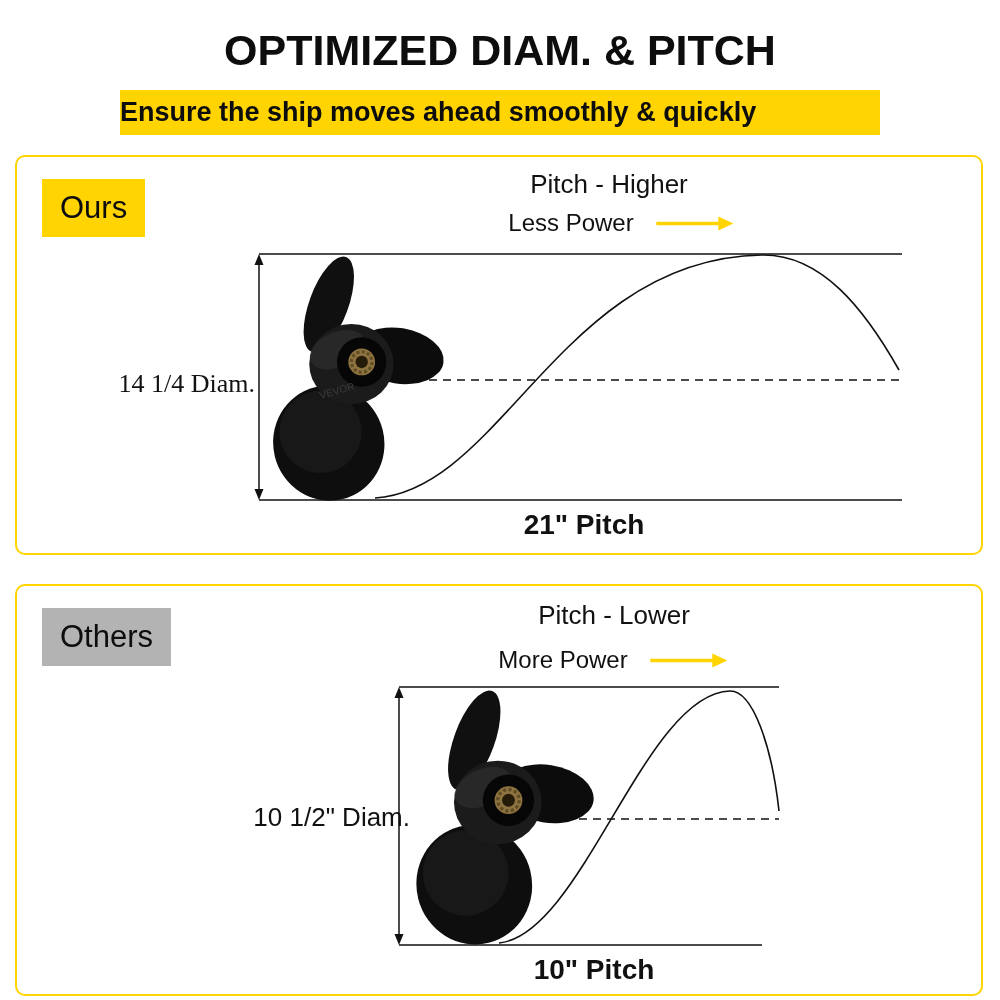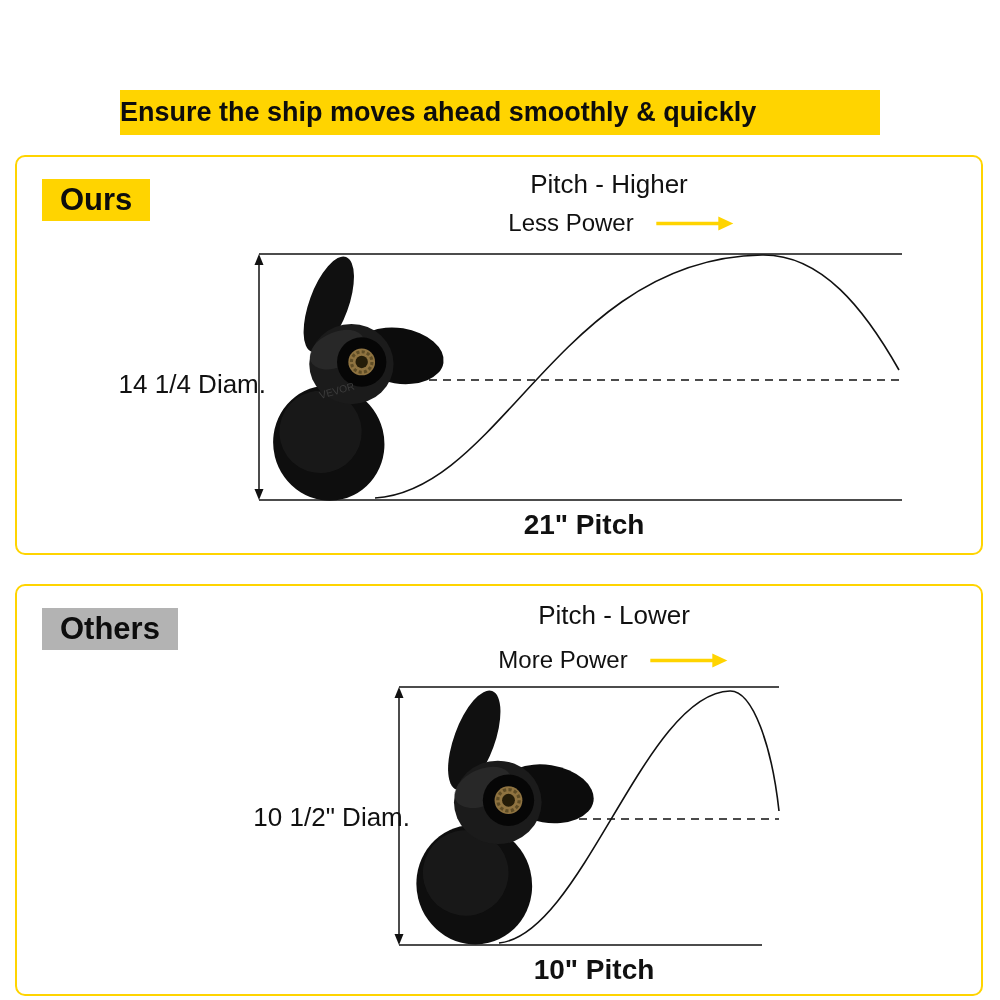--- a/index.html
+++ b/index.html
@@ -18,21 +18,21 @@
 
   .panel {
     position: absolute; left: 15px; width: 968px;
     border: 2px solid var(--accent-yellow, #FFD400); border-radius: 10px; background: #fff;
   }
   .panel-ours { top: 155px; height: 400px; }
   .panel-others { top: 584px; height: 412px; }
 
   .panel-label {
     position: absolute; left: 25px; top: 22px;
-    font-size: 31px; font-weight: 700; padding: 3px 18px; color: #0d0d0d;
+    font-size: 31px; font-weight: 400; padding: 11px 18px; color: #0d0d0d;
   }
   .panel-label.yellow { background: var(--accent-yellow, #FFD400); }
   .panel-label.gray { background: var(--gray-label, #B3B3B3); }
 
   .pitch-heading {
     position: absolute; transform: translateX(-50%);
     font-size: 26px; color: #111; white-space: nowrap;
   }
   .panel-ours .pitch-heading { left: 592px; top: 12px; }
   .panel-others .pitch-heading { left: 597px; top: 14px; }
@@ -49,37 +49,38 @@
   .panel-ours .curve-svg { left: 230px; top: 85px; width: 680px; height: 280px; }
   .panel-others .curve-svg { left: 370px; top: 93px; width: 420px; height: 285px; }
 
   .propeller { position: absolute; z-index: 3; }
   .panel-ours .propeller { left: 245px; top: 98px; width: 185px; height: 252px; }
   .panel-others .propeller { left: 388px; top: 103px; width: 192px; height: 262px; }
 
   .diam-label {
     position: absolute; font-size: 26px; color: #111; text-align: right; white-space: nowrap;
   }
-  .panel-ours .diam-label { left: 71px; top: 212px; width: 178px; }
+  .panel-ours .diam-label { left: 60px; top: 212px; width: 178px; font-family: Liberation Serif, serif; }
   .panel-others .diam-label { left: 205px; top: 216px; width: 188px; }
 
   .pitch-label {
     position: absolute; transform: translateX(-50%);
     font-size: 28px; font-weight: 600; color: #111; white-space: nowrap;
   }
   .panel-ours .pitch-label { left: 567px; top: 352px; }
   .panel-others .pitch-label { left: 577px; top: 368px; }
 
   svg { display: block; overflow: visible; }
 </style>
 </head>
 <body>
 
 <div class="page">
 
+  <h1 class="title">OPTIMIZED DIAM. &amp; PITCH</h1>
   <div class="banner">Ensure the ship moves ahead smoothly &amp; quickly</div>
 
   <section class="panel panel-ours">
     <div class="panel-label yellow">Ours</div>
 
     <div class="pitch-heading">Pitch - Higher</div>
 
     <div class="tradeoff">
       <span>Less Power</span>
       <svg width="80" height="17" viewBox="0 0 80 17">

